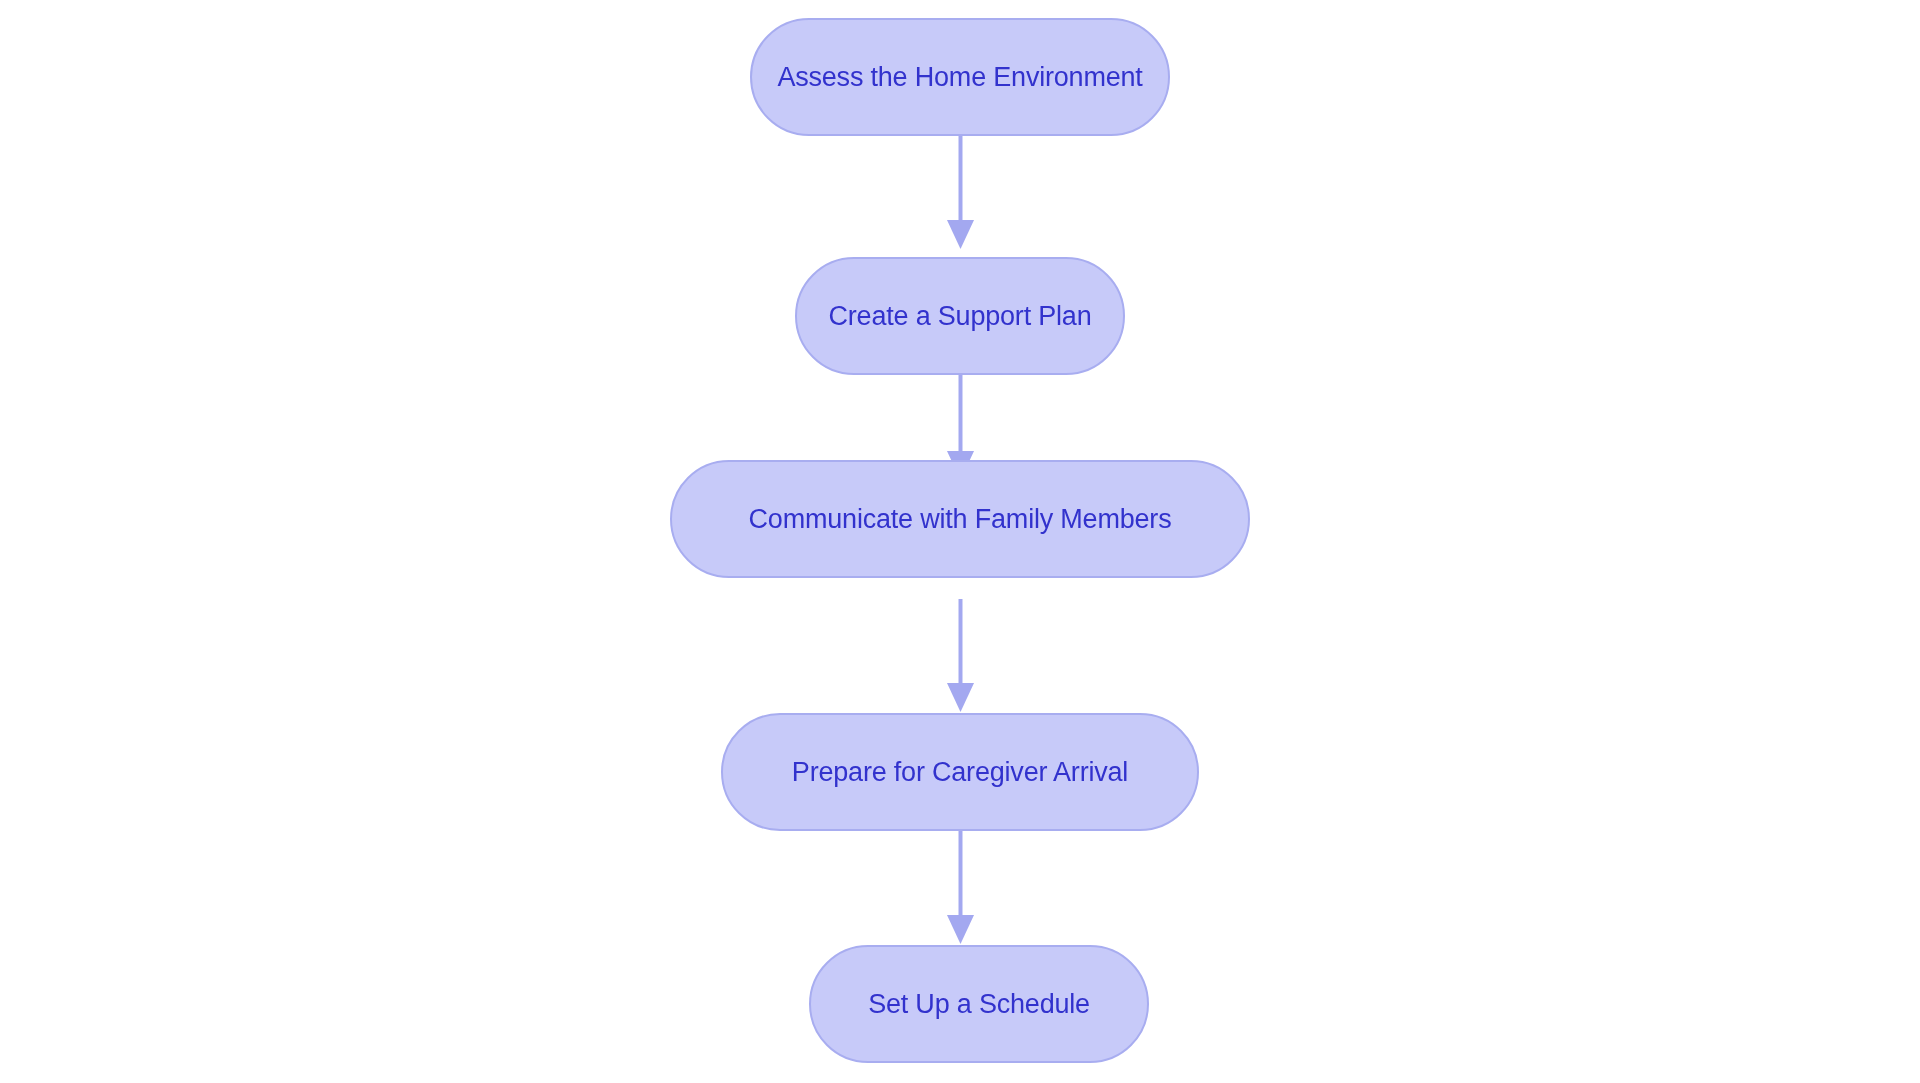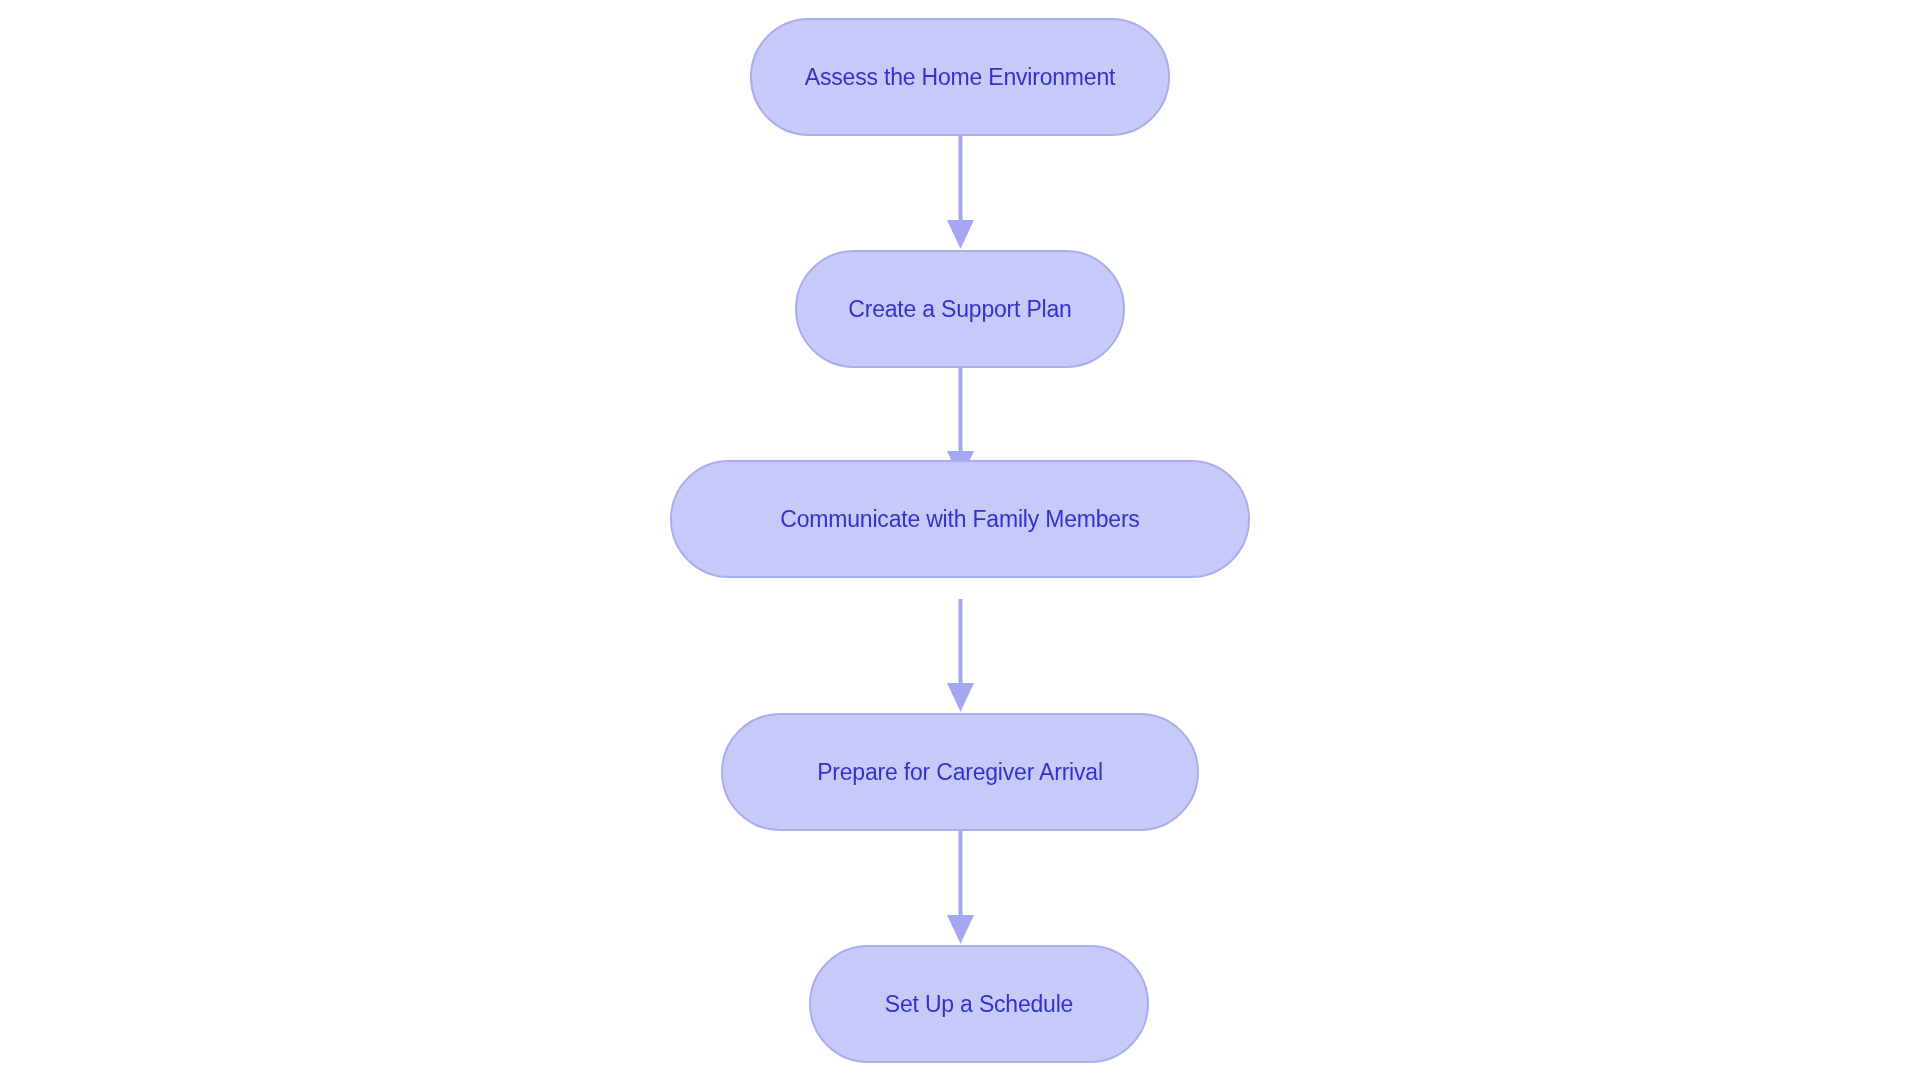--- a/index.html
+++ b/index.html
@@ -55,21 +55,21 @@
     border-radius: 59px;
     display: flex;
     align-items: center;
     justify-content: center;
     padding: 0 46px;
   }
 
   .node-label {
     color: #3232cd;
     font-family: "Liberation Sans", sans-serif;
-    font-size: 23px;
+    font-size: 27px;
     font-weight: 400;
     line-height: 1;
     letter-spacing: -0.2px;
     white-space: nowrap;
     user-select: none;
   }
 </style>
 </head>
 <body>
 
@@ -102,21 +102,21 @@
       <polygon points="947,84 974,84 960.5,113" fill="#a3a8f0"></polygon>
     </svg>
   </div>
 
   <div class="node-row" style="top:18px; height:118px;">
     <div class="node" style="width:420px;">
       <span class="node-label">Assess the Home Environment</span>
     </div>
   </div>
 
-  <div class="node-row" style="top:250px; height:118px;">
+  <div class="node-row" style="top:257px; height:118px;">
     <div class="node" style="width:330px;">
       <span class="node-label">Create a Support Plan</span>
     </div>
   </div>
 
   <div class="node-row" style="top:460px; height:118px;">
     <div class="node" style="width:580px;">
       <span class="node-label">Communicate with Family Members</span>
     </div>
   </div>

